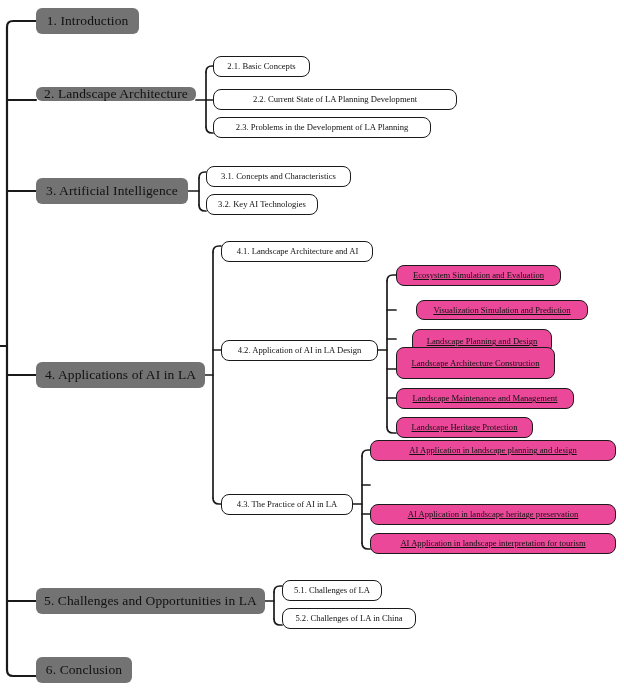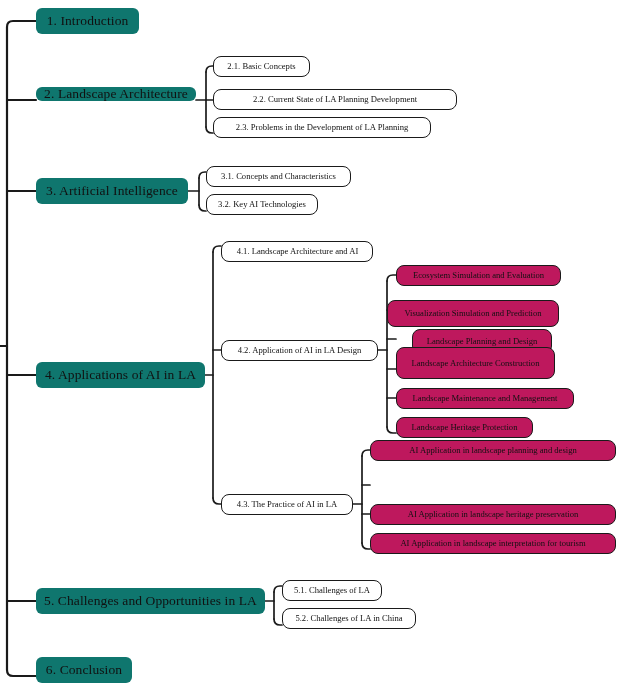--- a/index.html
+++ b/index.html
@@ -28,42 +28,43 @@
     box-sizing: border-box;
     display: flex;
     align-items: center;
     justify-content: center;
     white-space: nowrap;
     color: #111111;
     line-height: 1;
   }
   
   .node.lvl1 {
-    background: #0f766e;
+    background: #737373;
     border: none;
     border-radius: 6px;
     font-size: 13.5px;
     letter-spacing: 0.1px;
     padding: 0 12px;
   }
   
   .node.lvl2 {
     background: #ffffff;
     border: 1.6px solid #1a1a1a;
     border-radius: 8px;
     font-size: 8.6px;
     padding: 0 8px;
   }
   
   .node.lvl3 {
-    background: #be185d;
+    background: #ec4899;
     border: 1.6px solid #1a1a1a;
     border-radius: 8px;
     font-size: 8.6px;
     padding: 0 8px;
+    text-decoration: underline;
   }
   .node-label {
     display: block;
   }
 </style>
 </head>
 <body>
 
 <div id="canvas">
 
@@ -177,21 +178,21 @@
   </div>
 
   <div class="node lvl2" style="left:221px; top:494px; width:132px; height:21px;">
     <span class="node-label">4.3. The Practice of AI in LA</span>
   </div>
 
   <div class="node lvl3" style="left:396px; top:265px; width:165px; height:21px;">
     <span class="node-label">Ecosystem Simulation and Evaluation</span>
   </div>
 
-  <div class="node lvl3" style="left:387px; top:300px; width:172px; height:27px;">
+  <div class="node lvl3" style="left:416px; top:300px; width:172px; height:20px;">
     <span class="node-label">Visualization Simulation and Prediction</span>
   </div>
 
   <div class="node lvl3" style="left:412px; top:329px; width:140px; height:25px;">
     <span class="node-label">Landscape Planning and Design</span>
   </div>
 
   <div class="node lvl3" style="left:396px; top:347px; width:159px; height:32px;">
     <span class="node-label">Landscape Architecture Construction</span>
   </div>

